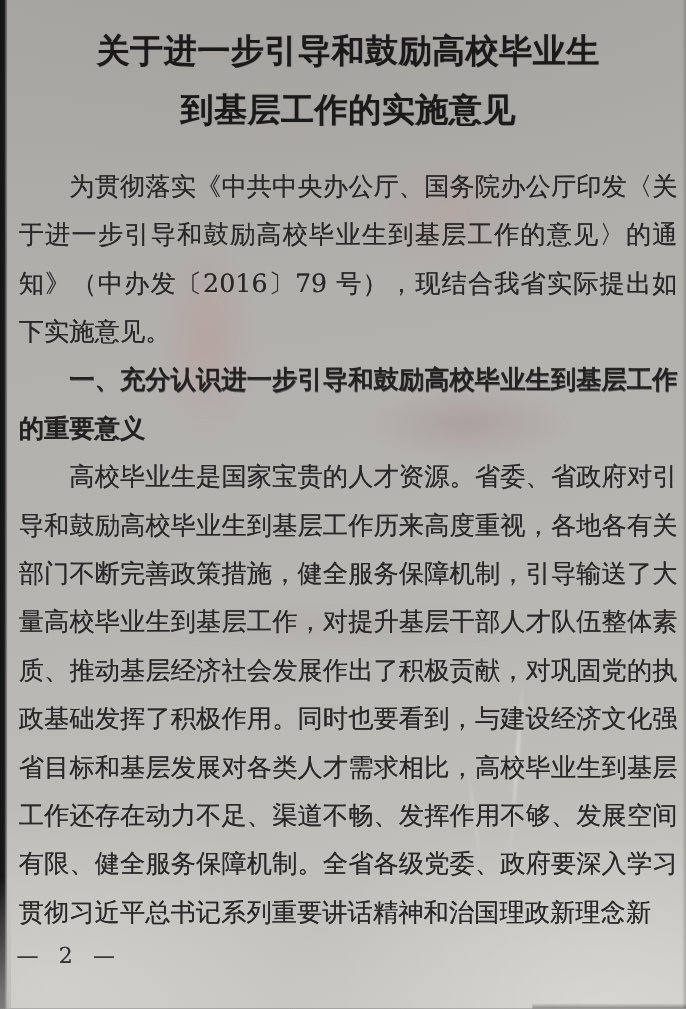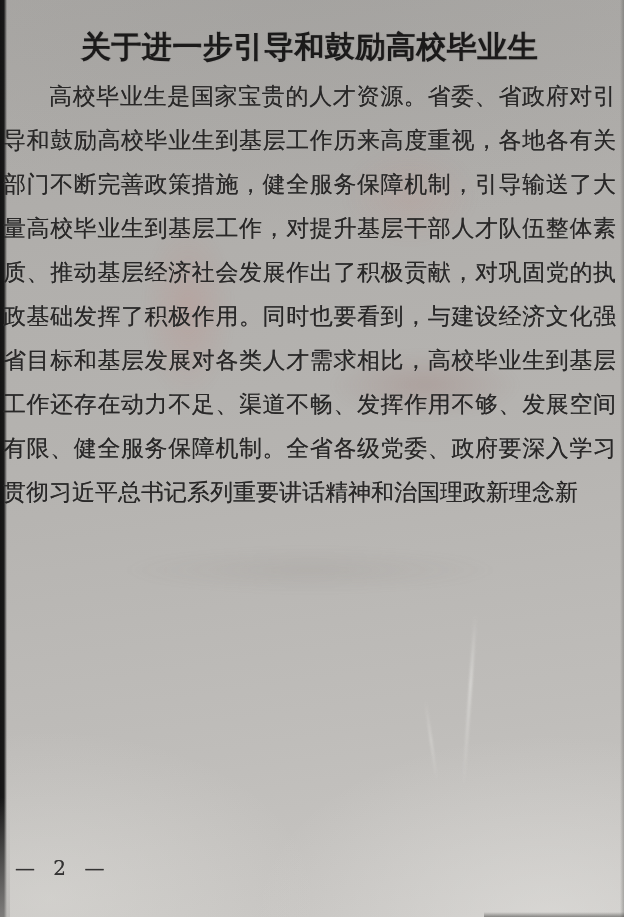--- a/index.html
+++ b/index.html
@@ -57,21 +57,21 @@
     transform: rotate(4deg); filter: blur(1px);
   }
   .crease-2 {
     position: absolute; left: 430px; top: 700px; width: 2px; height: 80px;
     background: linear-gradient(to bottom, rgba(235,234,231,0), rgba(235,234,231,0.45), rgba(235,234,231,0));
     transform: rotate(-8deg); filter: blur(1px);
   }
 
   .content {
     position: absolute;
-    left: 3px; right: 8px; top: 0;
+    left: 17px; right: 8px; top: 0;
   }
 
   .doc-title {
     margin-top: 20px;
     text-align: center;
     font-size: 30px;
     font-weight: 700;
     line-height: 54px;
     letter-spacing: 0.5px;
     color: #1b1a1a;
@@ -120,23 +120,26 @@
   <div class="bleed bleed-2"></div>
   <div class="bleed bleed-3"></div>
   <div class="bleed bleed-4"></div>
   <div class="crease-1"></div>
   <div class="crease-2"></div>
 
   <div class="content">
 
     <div class="doc-title">
       <div>关于进一步引导和鼓励高校毕业生</div>
+      <div>到基层工作的实施意见</div>
     </div>
 
+    <p class="para intro">为贯彻落实《中共中央办公厅、国务院办公厅印发〈关于进一步引导和鼓励高校毕业生到基层工作的意见〉的通知》（中办发〔2016〕79 号），现结合我省实际提出如下实施意见。</p>
 
+    <p class="para heading">一、充分认识进一步引导和鼓励高校毕业生到基层工作的重要意义</p>
 
     <p class="para">高校毕业生是国家宝贵的人才资源。省委、省政府对引导和鼓励高校毕业生到基层工作历来高度重视，各地各有关部门不断完善政策措施，健全服务保障机制，引导输送了大量高校毕业生到基层工作，对提升基层干部人才队伍整体素质、推动基层经济社会发展作出了积极贡献，对巩固党的执政基础发挥了积极作用。同时也要看到，与建设经济文化强省目标和基层发展对各类人才需求相比，高校毕业生到基层工作还存在动力不足、渠道不畅、发挥作用不够、发展空间有限、健全服务保障机制。全省各级党委、政府要深入学习贯彻习近平总书记系列重要讲话精神和治国理政新理念新</p>
 
   </div>
 
   <div class="page-number">— 2 —</div>
 
 </div>
 
 </body></html>

